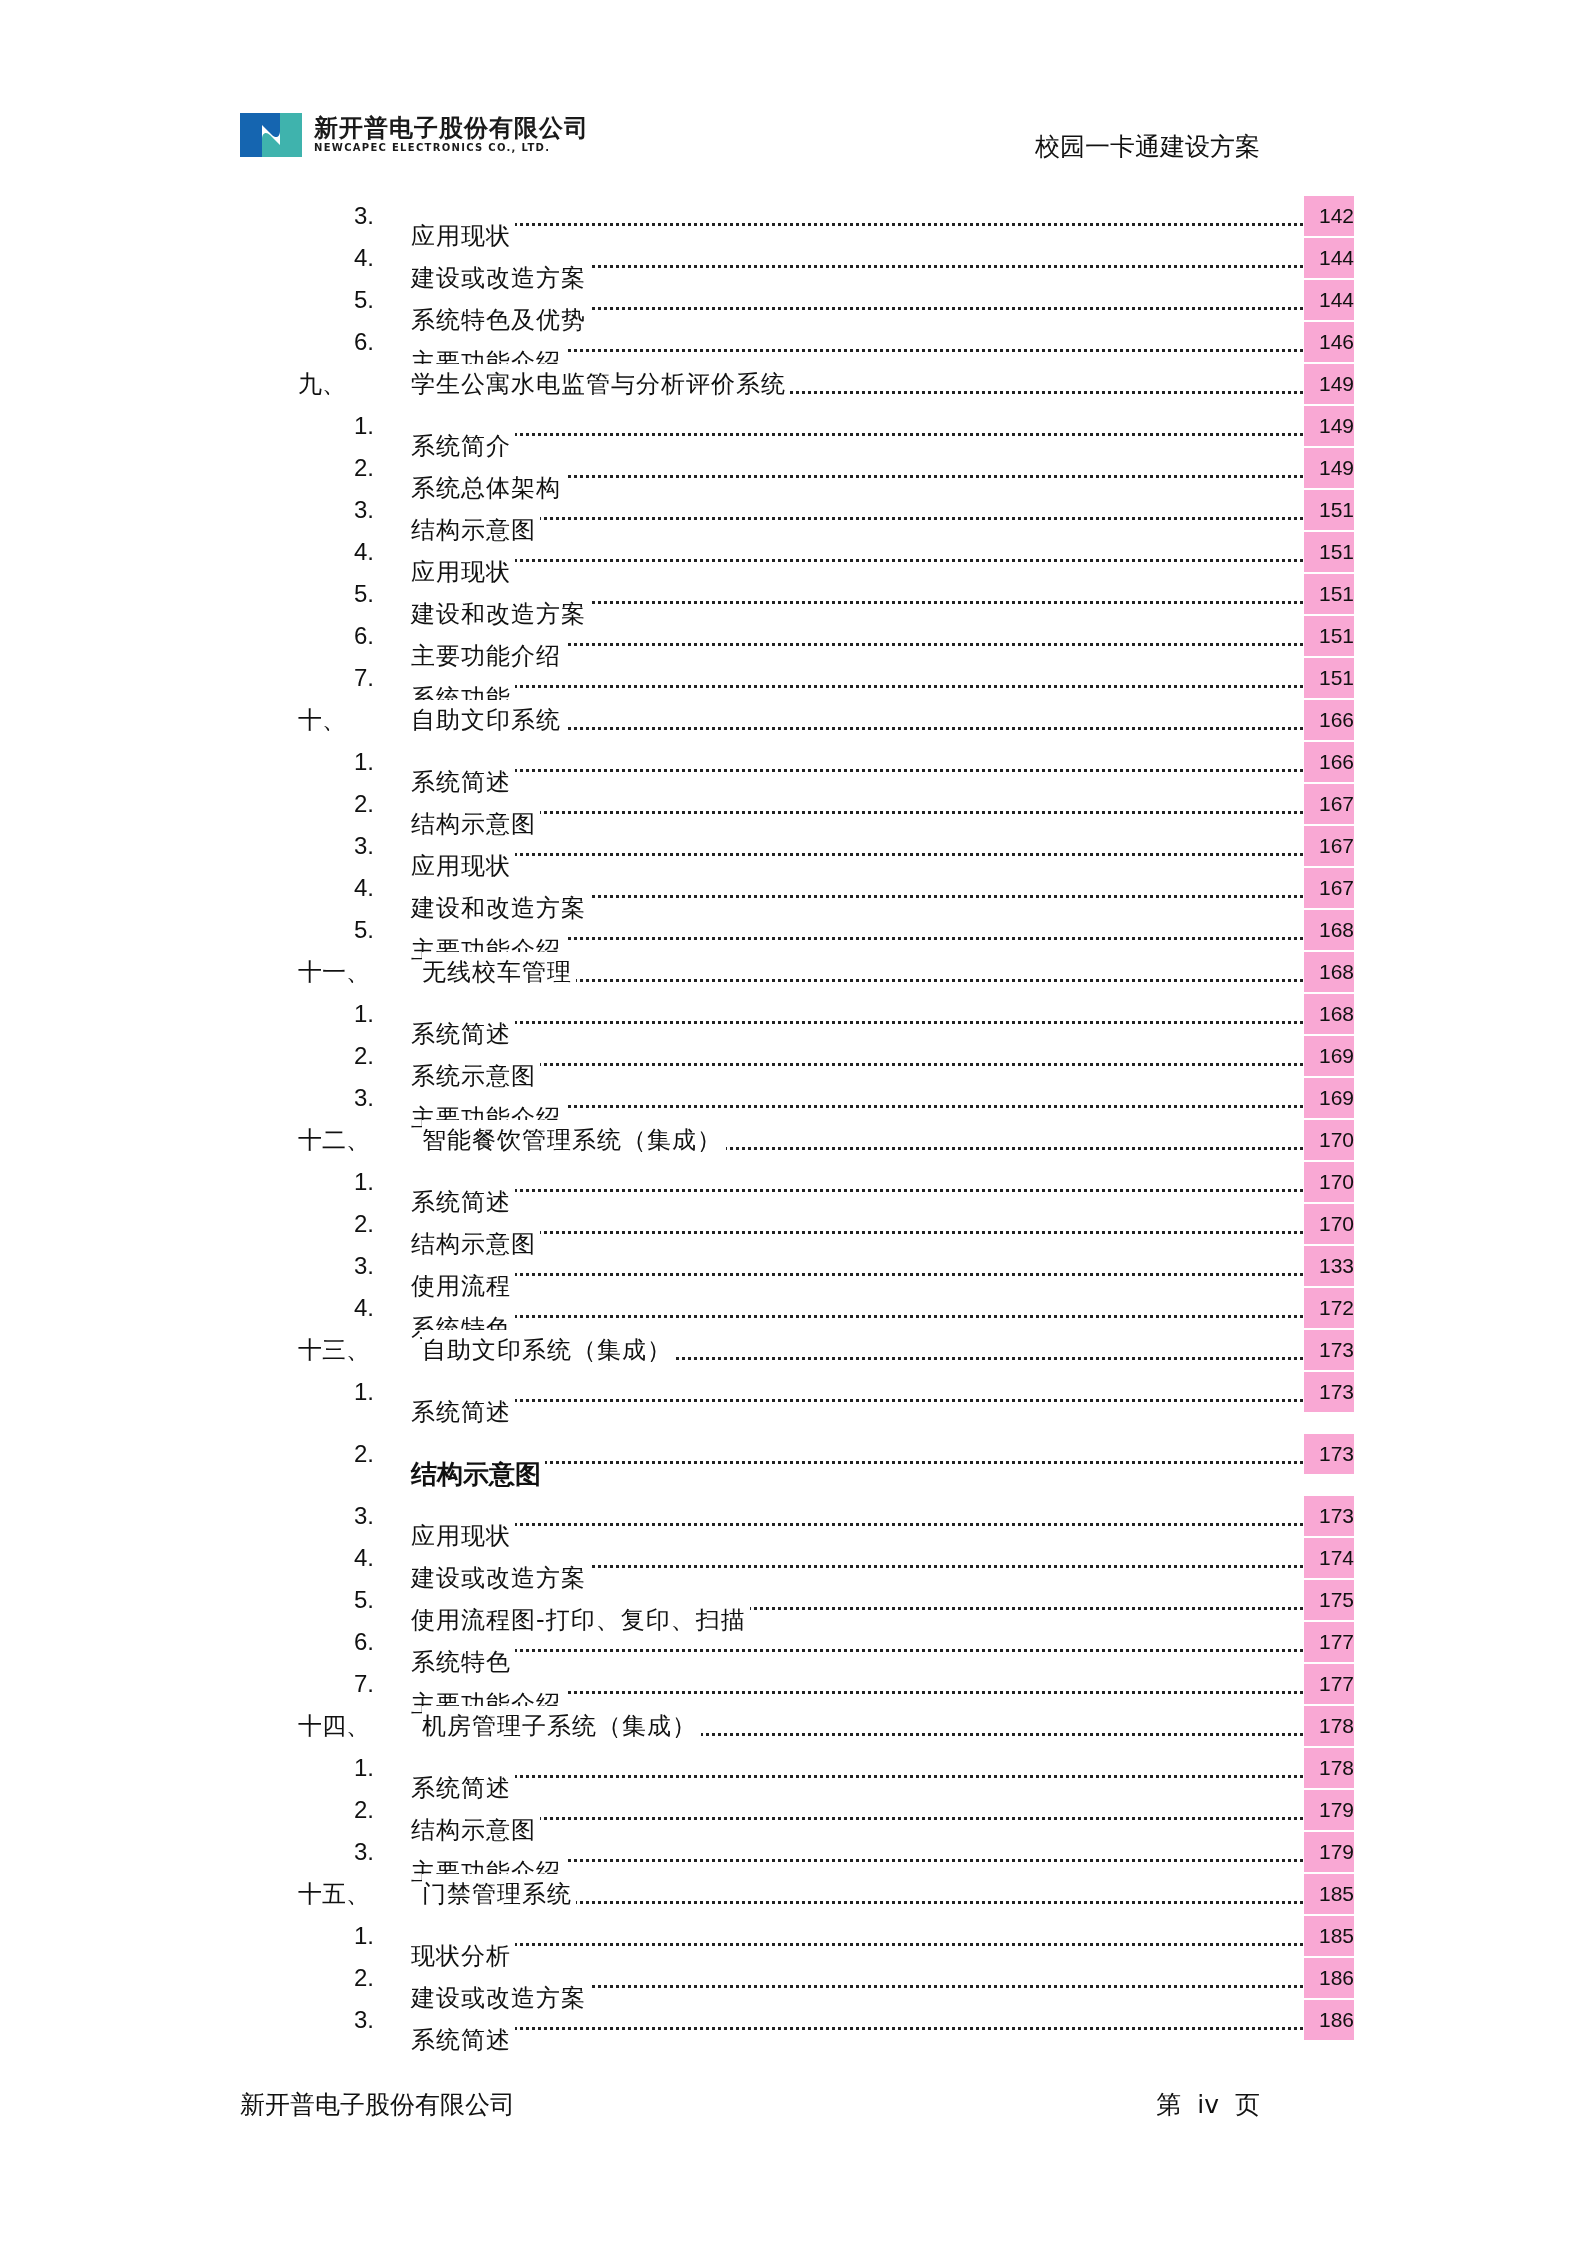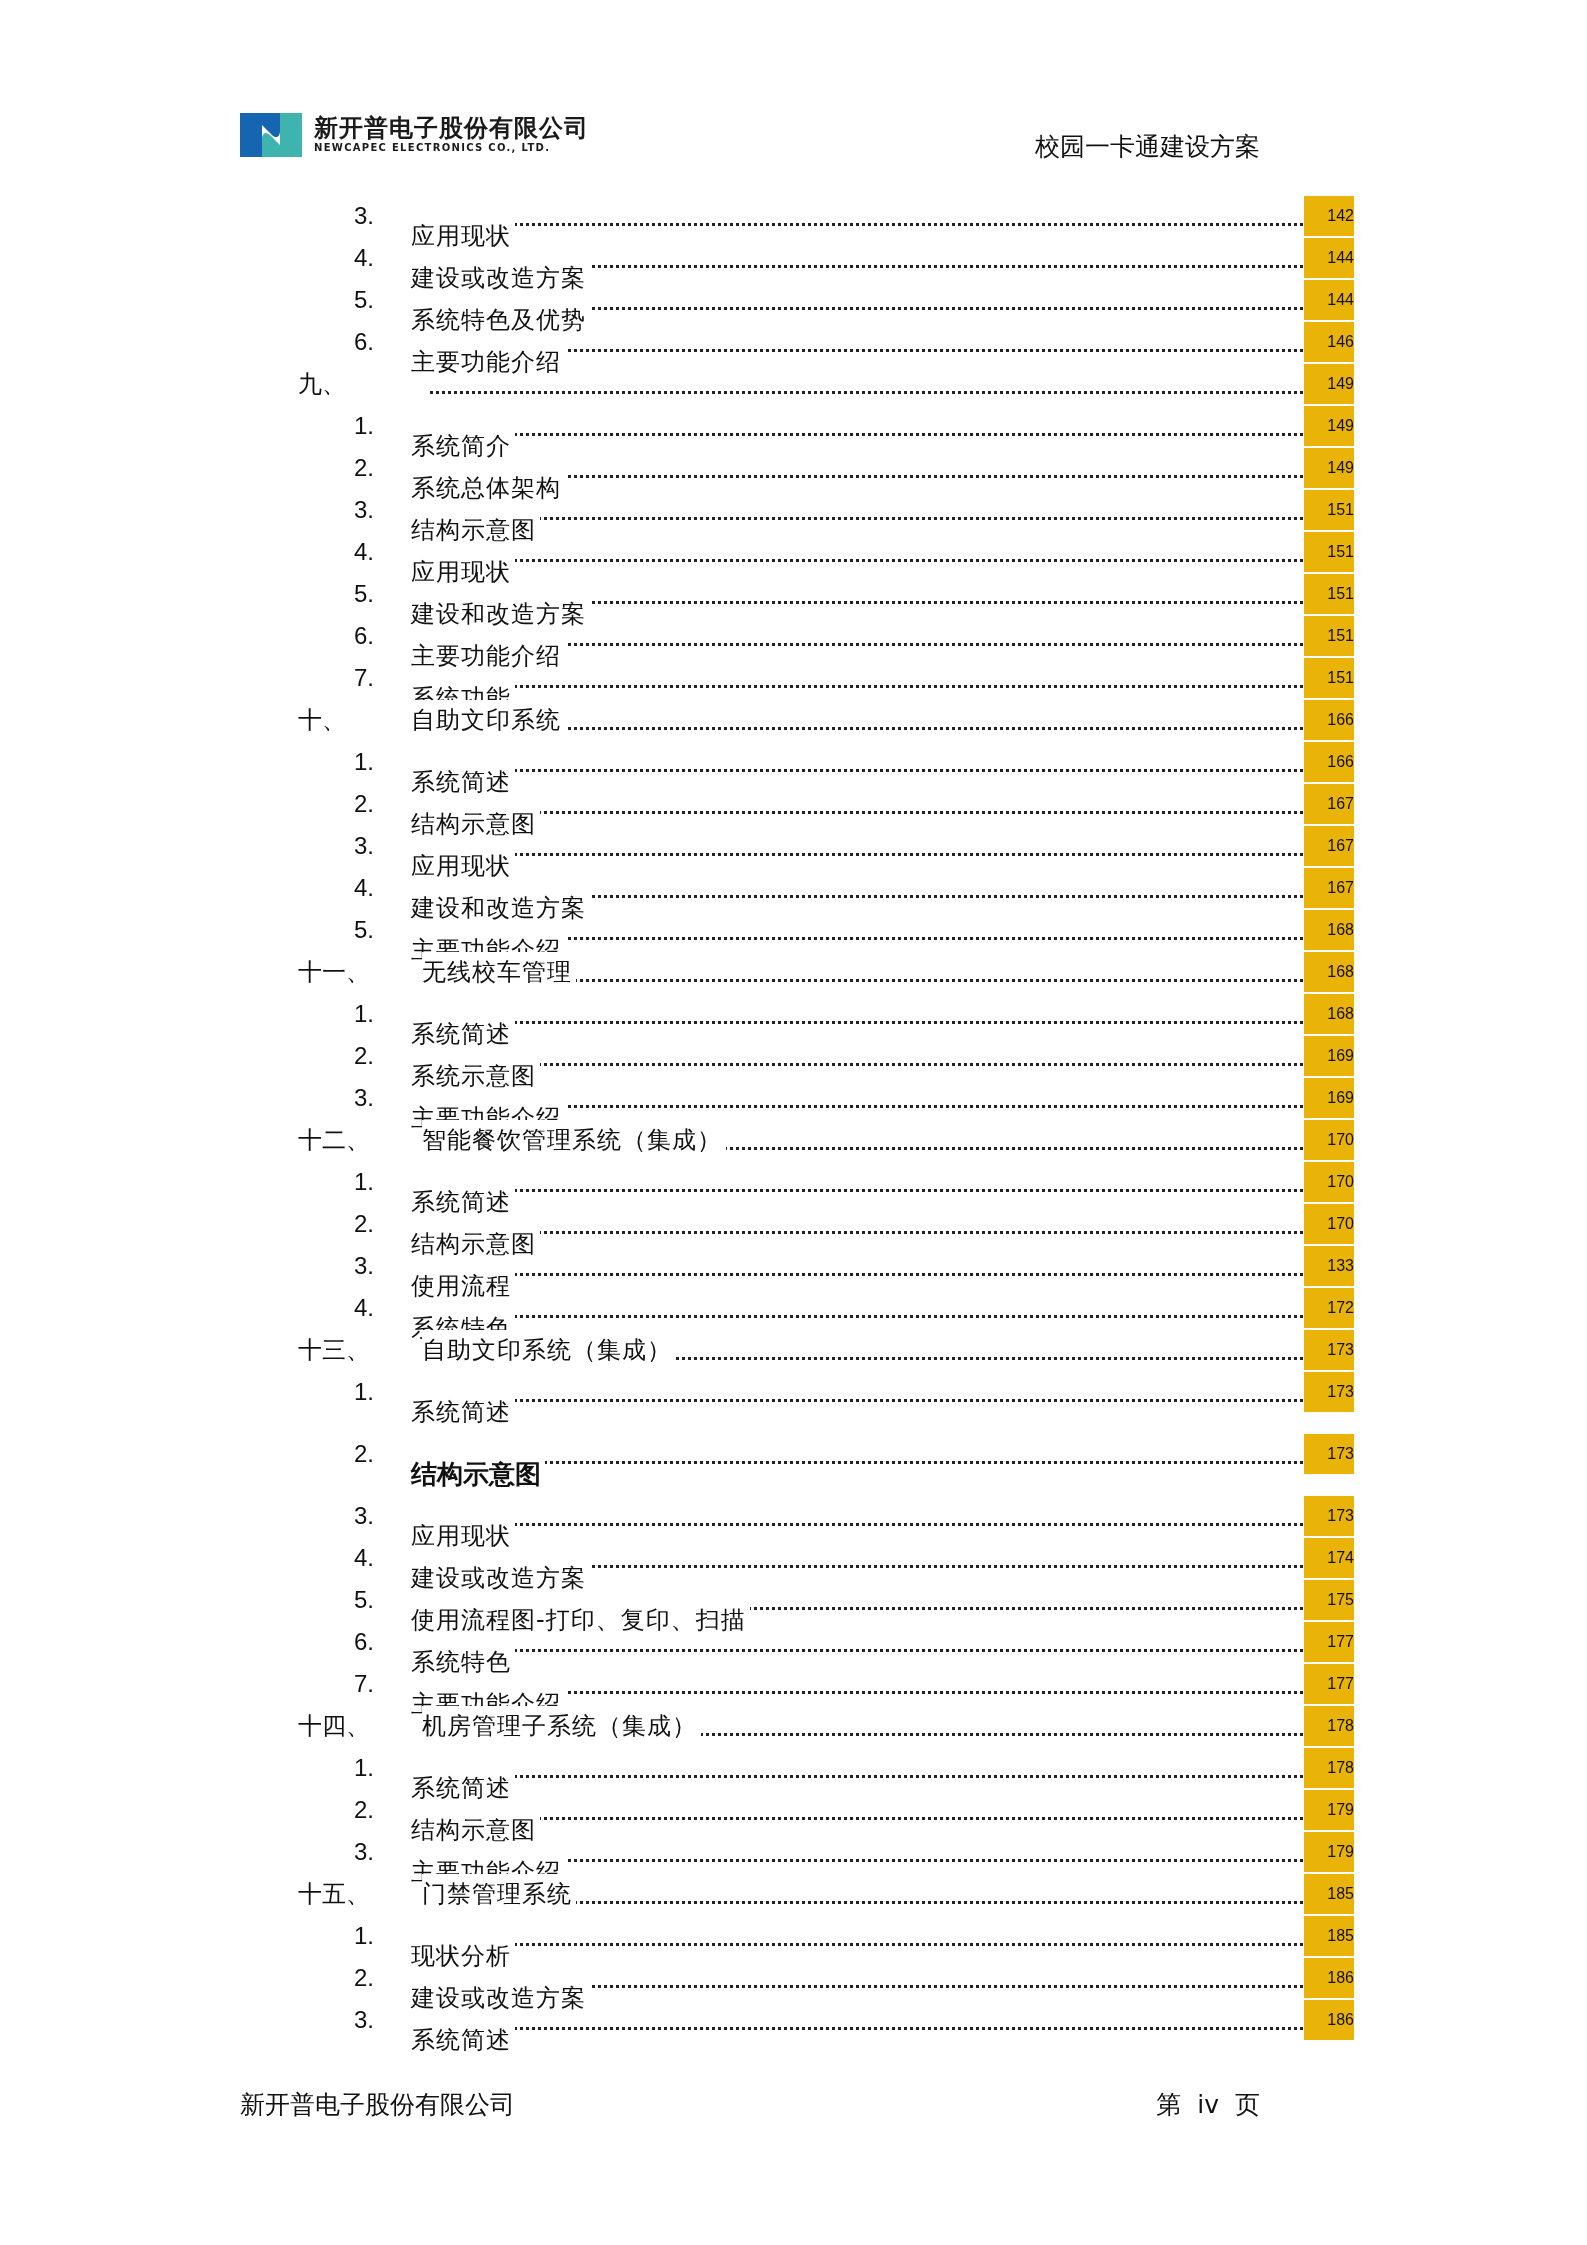--- a/index.html
+++ b/index.html
@@ -17,21 +17,21 @@
   .toc-row { position: absolute; left: 0; width: 1587px; height: 40px; font-size: 24px; }
   .toc-num { position: absolute; top: 0; line-height: 40px; white-space: nowrap; }
   .toc-num.lvl2 { left: 354px; font-family: "Liberation Sans", sans-serif; }
   .toc-num.lvl1 { left: 298px; }
   .toc-title { position: absolute; top: 0; line-height: 40px; white-space: nowrap; background: #fff; padding-right: 4px; z-index: 2; letter-spacing: 1px; }
   .toc-title.t2 { left: 411px; margin-top: 20px; }
   .toc-title.t1a { left: 411px; }
   .toc-title.t1b { left: 422px; }
   .toc-title.emph { font-weight: bold; font-size: 26px; letter-spacing: 0; }
   .toc-dots { position: absolute; left: 430px; right: 236px; top: 27px; border-bottom: 3px dotted #222; z-index: 1; height: 0; }
-  .toc-page { position: absolute; left: 1304px; top: 0; line-height: 40px; font-family: "Liberation Sans", sans-serif; font-size: 16px; background: #eab308; padding-left: 4px; z-index: 2; width: 46px; text-align: right; }
+  .toc-page { position: absolute; left: 1304px; top: 0; line-height: 40px; font-family: "Liberation Sans", sans-serif; font-size: 21px; background: #f9a8d4; padding-left: 4px; z-index: 2; width: 46px; text-align: right; }
 
   .footer { position: absolute; left: 240px; top: 2088px; width: 1020px; height: 40px; font-size: 25px; }
   .footer-company { position: absolute; left: 0; top: 0; }
   .footer-page { position: absolute; right: 0; top: 0; word-spacing: 8px; }
 </style>
 </head>
 <body>
 
 <div class="header">
   <div class="logo">
@@ -68,20 +68,21 @@
     </div>
     <div class="toc-row" style="top: 322px;">
       <span class="toc-num lvl2">6.</span>
       <span class="toc-dots"></span>
       <span class="toc-title t2">主要功能介绍</span>
       <span class="toc-page">146</span>
     </div>
     <div class="toc-row" style="top: 364px;">
       <span class="toc-num lvl1">九、</span>
       <span class="toc-dots"></span>
+      <span class="toc-title t1a">学生公寓水电监管与分析评价系统</span>
       <span class="toc-page">149</span>
     </div>
     <div class="toc-row" style="top: 406px;">
       <span class="toc-num lvl2">1.</span>
       <span class="toc-dots"></span>
       <span class="toc-title t2">系统简介</span>
       <span class="toc-page">149</span>
     </div>
     <div class="toc-row" style="top: 448px;">
       <span class="toc-num lvl2">2.</span>

